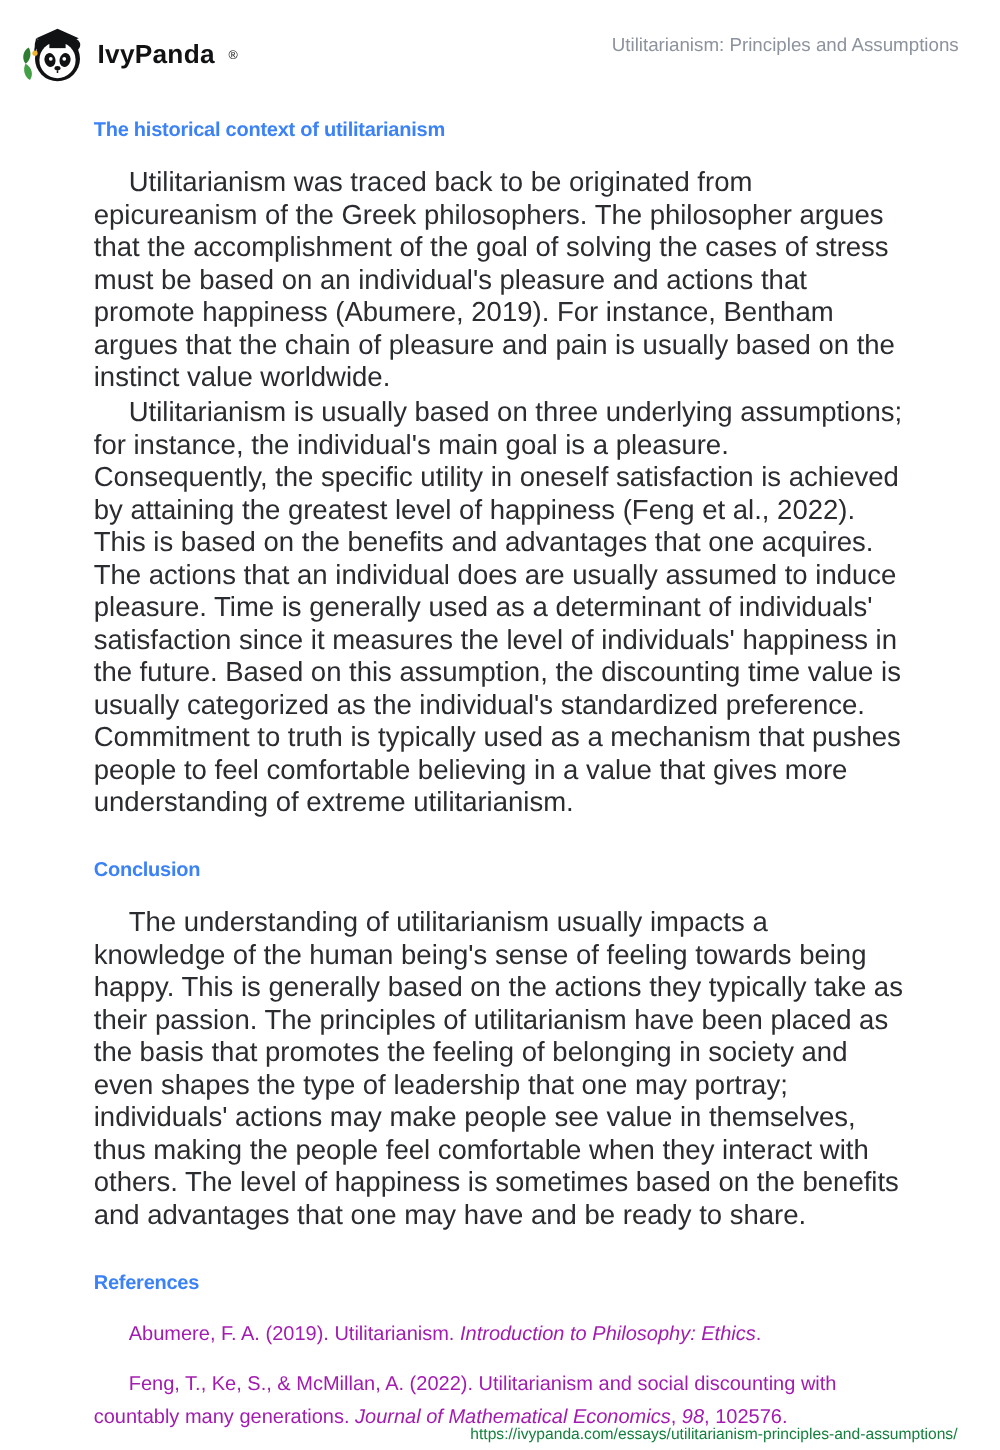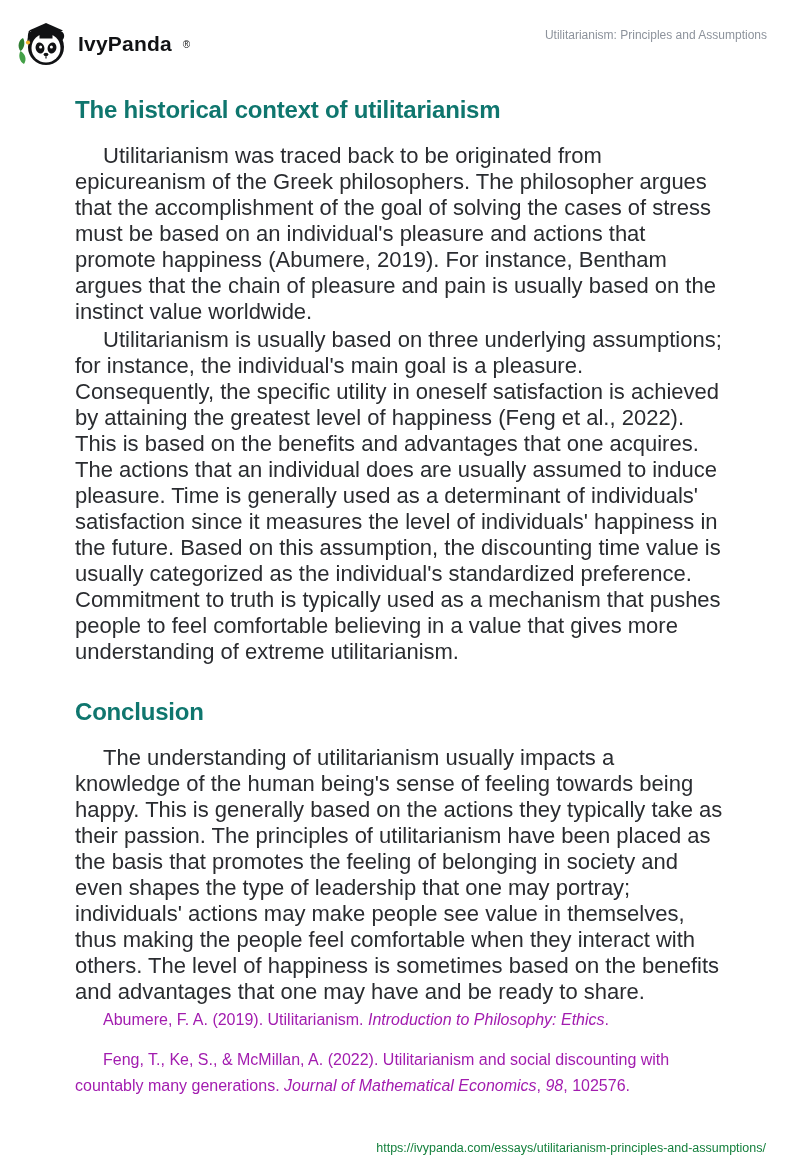--- a/index.html
+++ b/index.html
@@ -36,32 +36,32 @@
   .reg {
     font-size: 10px;
     color: #111214;
     vertical-align: super;
     margin-left: 1px;
   }
   .doc-title {
     position: absolute;
     top: 16px;
     right: 33px;
-    font-size: 12px;
+    font-size: 15px;
     color: #8d939c;
   }
 
   
   .content {
     padding: 0 75px;
   }
   h2.section-heading {
-    font-size: 24px;
+    font-size: 16px;
     font-weight: 700;
-    color: #0f766e;
+    color: #3b82f6;
     letter-spacing: -0.2px;
     margin: 33px 0 19px 0;
   }
   h2.section-heading.first { margin-top: 26px; }
   p.body-para {
     font-size: 22px;
     line-height: 26px;
     color: #2a2c30;
     text-indent: 28px;
     margin: 0 0 2px 0;
@@ -124,20 +124,21 @@
   <main class="content">
 
     <h2 class="section-heading first">The historical context of utilitarianism</h2>
     <p class="body-para">Utilitarianism was traced back to be originated from epicureanism of the Greek philosophers. The philosopher argues that the accomplishment of the goal of solving the cases of stress must be based on an individual's pleasure and actions that promote happiness (Abumere, 2019). For instance, Bentham argues that the chain of pleasure and pain is usually based on the instinct value worldwide.</p>
 
     <p class="body-para">Utilitarianism is usually based on three underlying assumptions; for instance, the individual's main goal is a pleasure. Consequently, the specific utility in oneself satisfaction is achieved by attaining the greatest level of happiness (Feng et al., 2022). This is based on the benefits and advantages that one acquires. The actions that an individual does are usually assumed to induce pleasure. Time is generally used as a determinant of individuals' satisfaction since it measures the level of individuals' happiness in the future. Based on this assumption, the discounting time value is usually categorized as the individual's standardized preference. Commitment to truth is typically used as a mechanism that pushes people to feel comfortable believing in a value that gives more understanding of extreme utilitarianism.</p>
 
     <h2 class="section-heading">Conclusion</h2>
     <p class="body-para">The understanding of utilitarianism usually impacts a knowledge of the human being's sense of feeling towards being happy. This is generally based on the actions they typically take as their passion. The principles of utilitarianism have been placed as the basis that promotes the feeling of belonging in society and even shapes the type of leadership that one may portray; individuals' actions may make people see value in themselves, thus making the people feel comfortable when they interact with others. The level of happiness is sometimes based on the benefits and advantages that one may have and be ready to share.</p>
 
+    <h2 class="section-heading">References</h2>
 
     <p class="ref-para"><span>Abumere, F. A. (2019). Utilitarianism. </span><span class="it">Introduction to Philosophy: Ethics</span><span>.</span></p>
 
     <p class="ref-para"><span>Feng, T., Ke, S., &amp; McMillan, A. (2022). Utilitarianism and social discounting with countably many generations. </span><span class="it">Journal of Mathematical Economics</span><span>, </span><span class="it">98</span><span>, 102576.</span></p>
 
   </main>
 
   <footer class="page-footer">
     <span class="source-url">https://ivypanda.com/essays/utilitarianism-principles-and-assumptions/</span>
   </footer>

